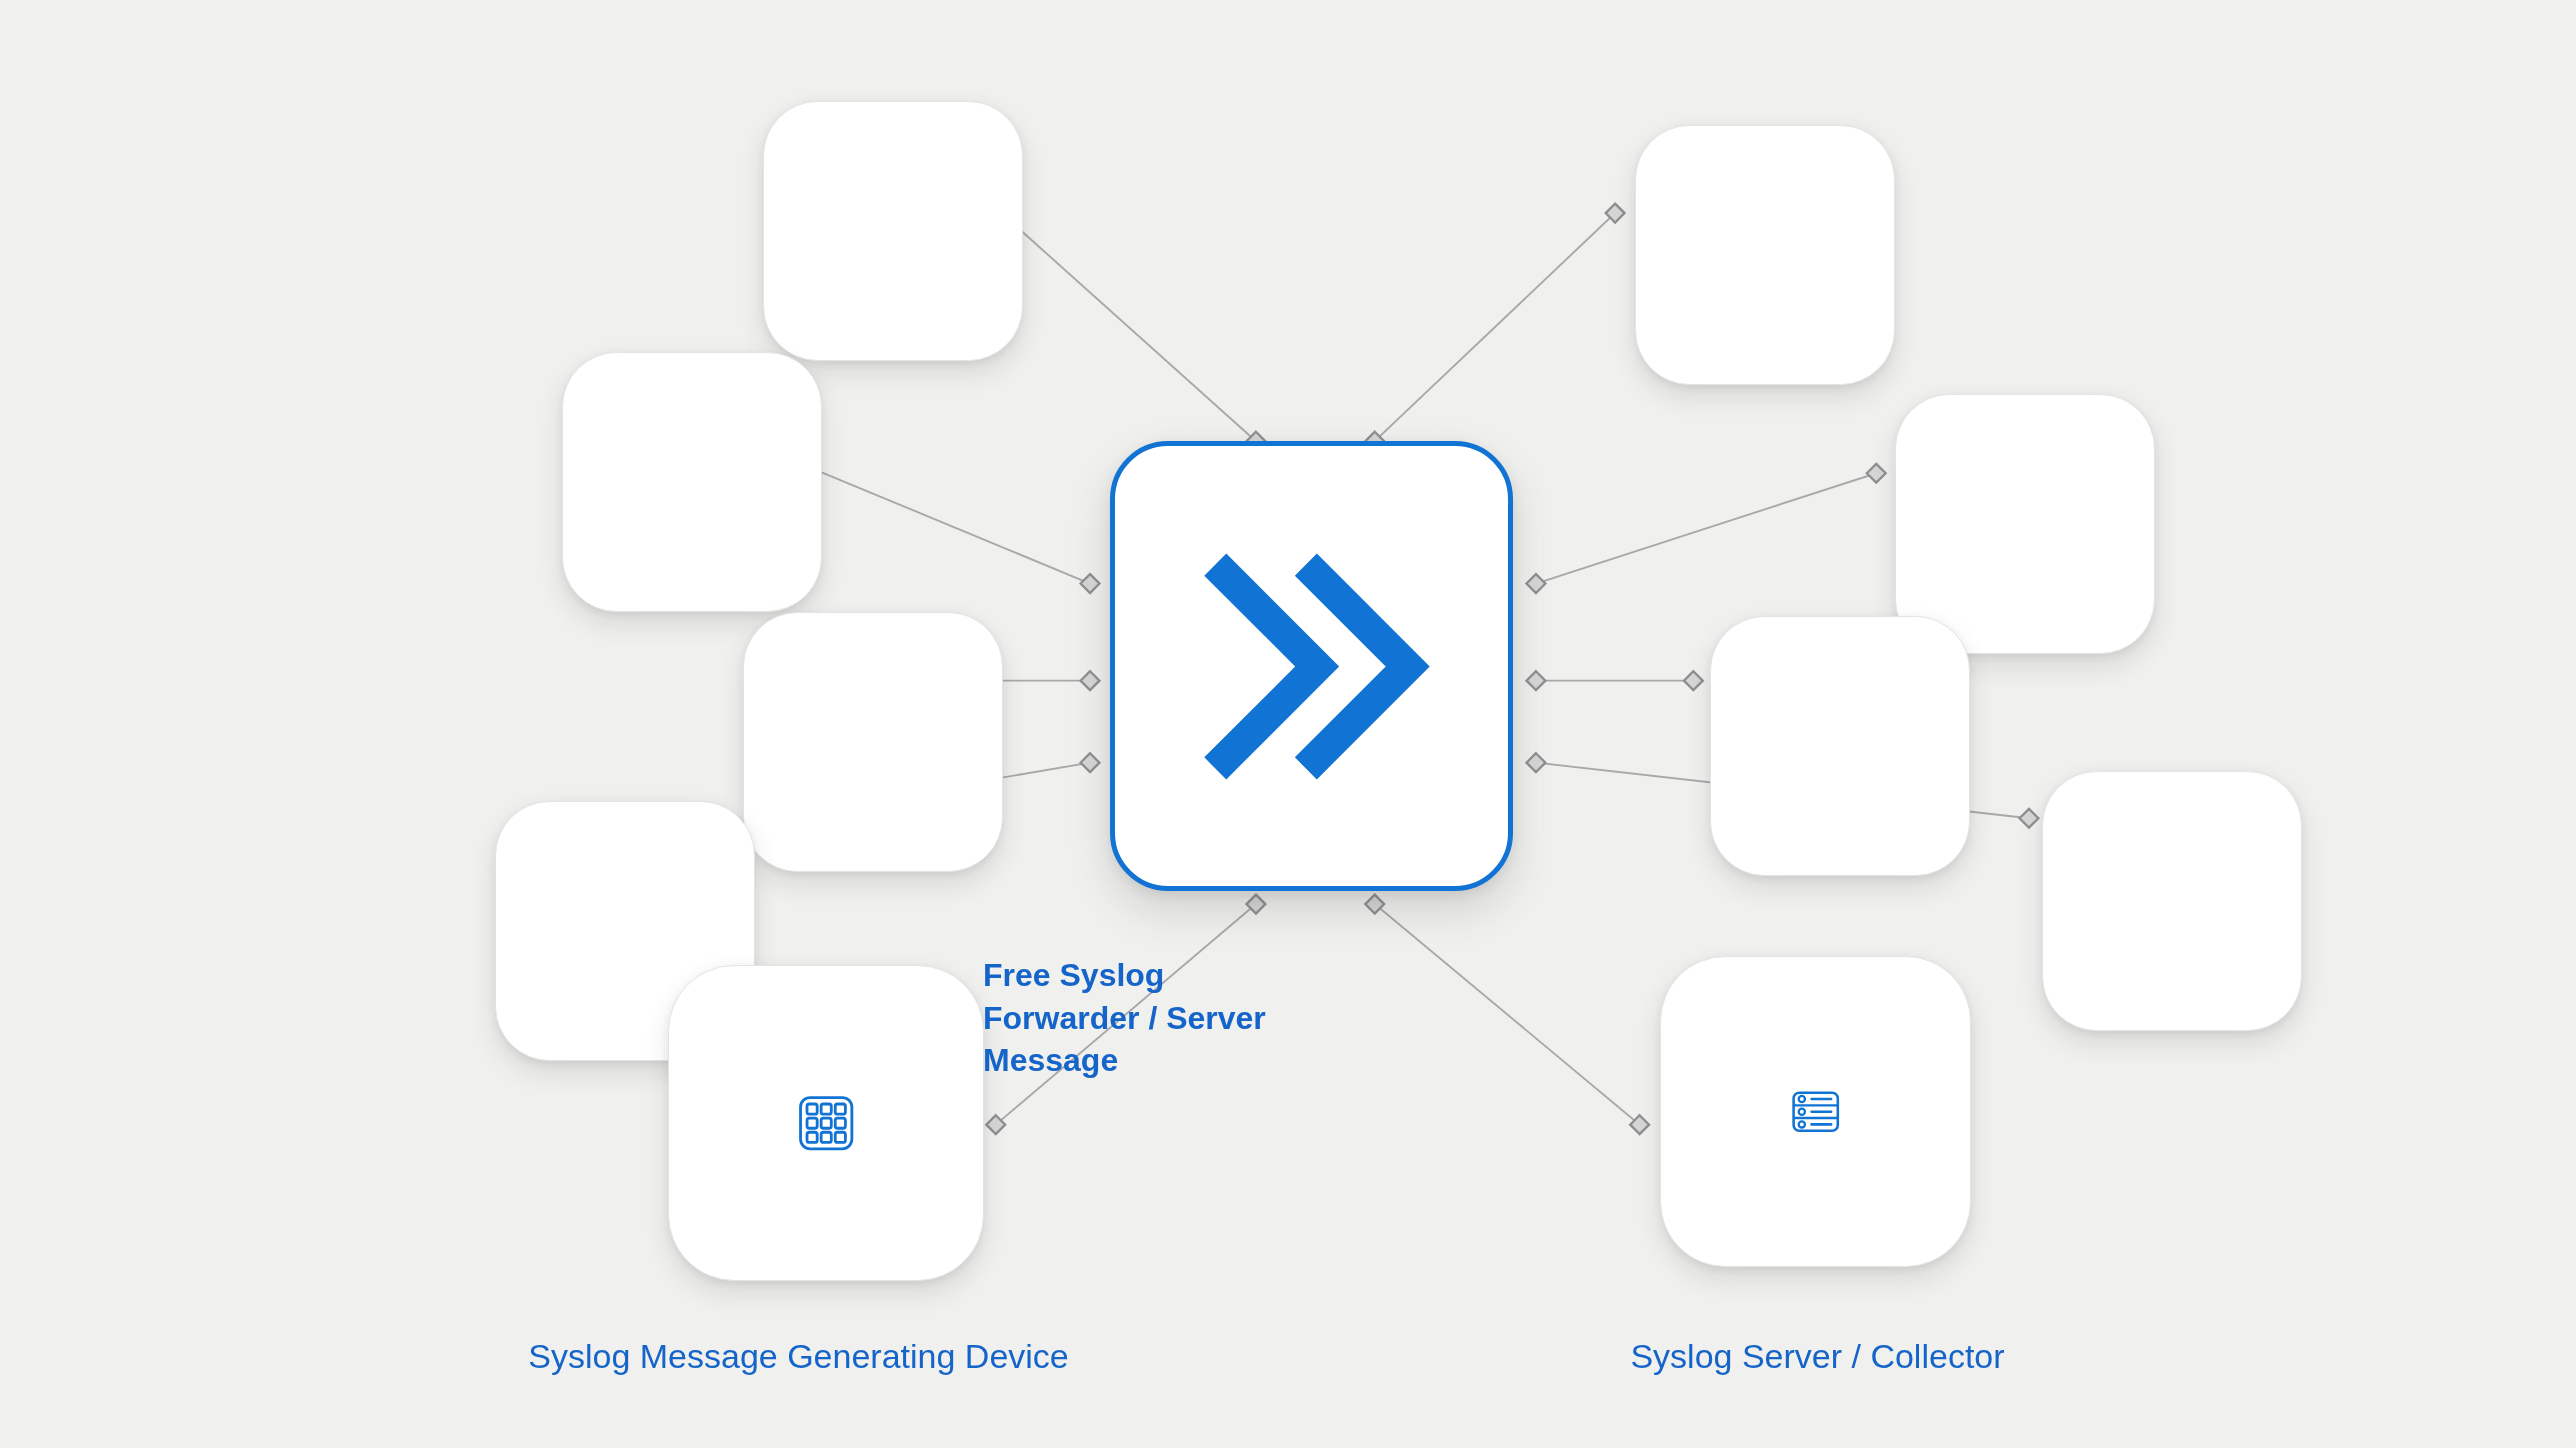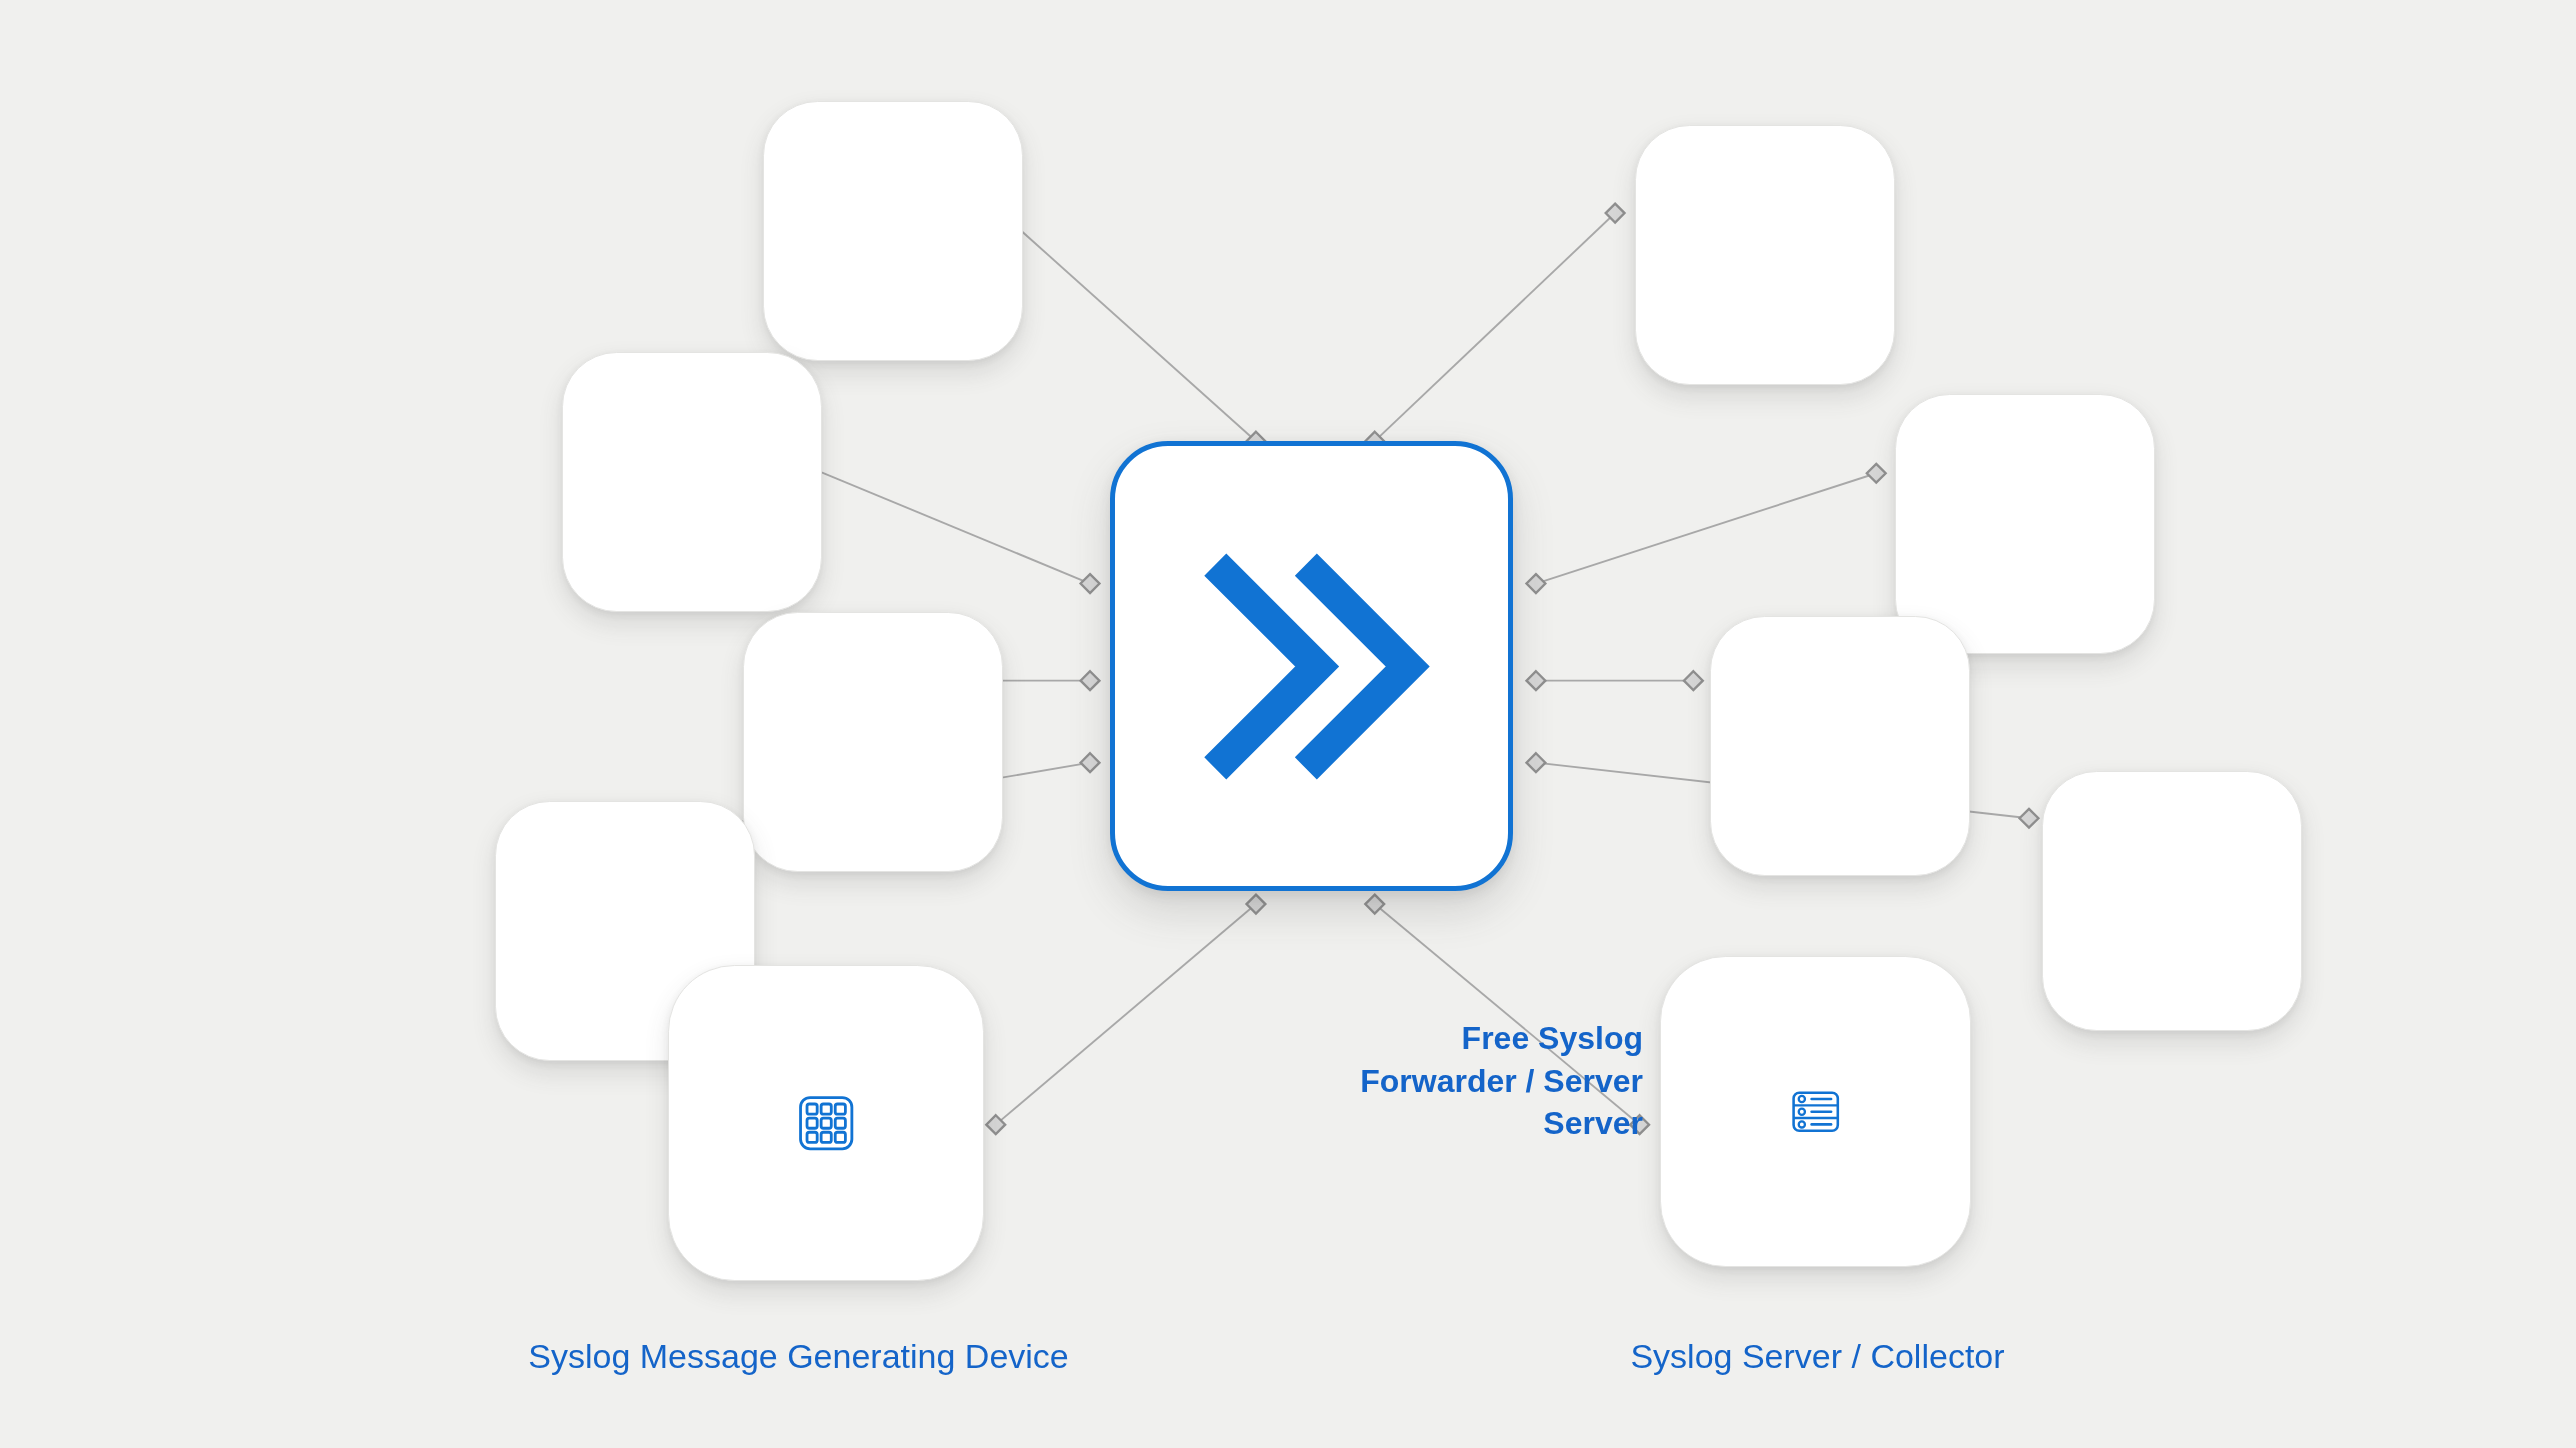--- a/index.html
+++ b/index.html
@@ -37,22 +37,22 @@
     border:5.7px solid var(--accent);
     border-radius:58px;
     box-shadow:0 19px 41px rgba(70,70,70,.18), 0 3.8px 11.3px rgba(70,70,70,.10);
     display:flex;align-items:center;justify-content:center;
     box-sizing:border-box;
     z-index:2;
   }
   .center-node svg{width:283px;height:283px;color:var(--accent);}
   .center-label{
     position:absolute;
-    left:983px;top:1017px;width:660px;
-    text-align:right;
+    left:983px;top:954px;width:660px;
+    text-align:left;
     color:var(--label-blue);
     font-size:32px;font-weight:700;line-height:1.33;
     z-index:3;
   }
   .group-label{
     position:absolute;
     top:1337px;width:943px;
     text-align:center;
     color:var(--label-blue);
     font-size:34px;font-weight:400;
@@ -209,20 +209,20 @@
   </div>
   <div class="node" style="left:1660px;top:956px;width:311px;height:311px;">
     <svg viewBox="0 0 100 100">
         <use href="#icon-server-a"></use>
       </svg>
   </div>
 
   <div class="center-label">
     <span style="display:block">Free Syslog</span>
     <span style="display:block">Forwarder / Server</span>
-    <span style="display:block">Server</span>
+    <span style="display:block">Message</span>
   </div>
 
   <div class="group-label left">Syslog Message Generating Device</div>
   <div class="group-label right">Syslog Server / Collector</div>
 
 </div>
 
 
 </body></html>

